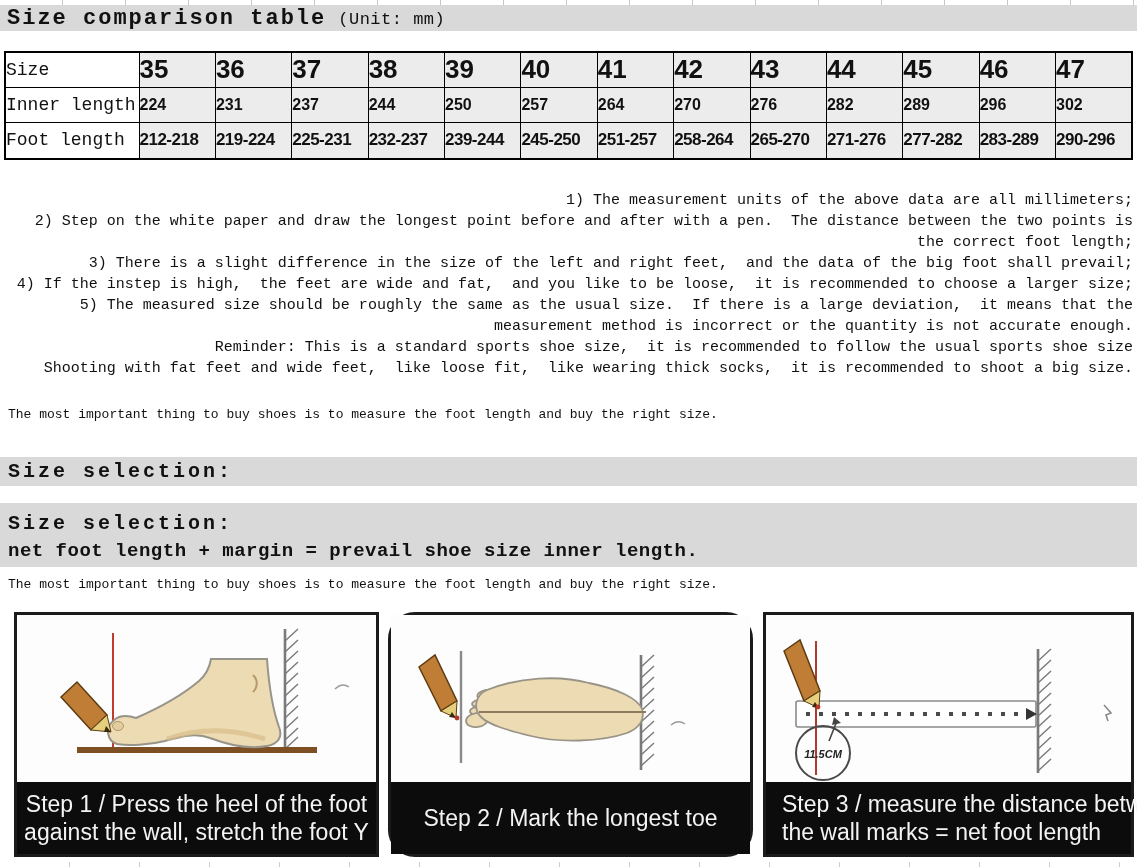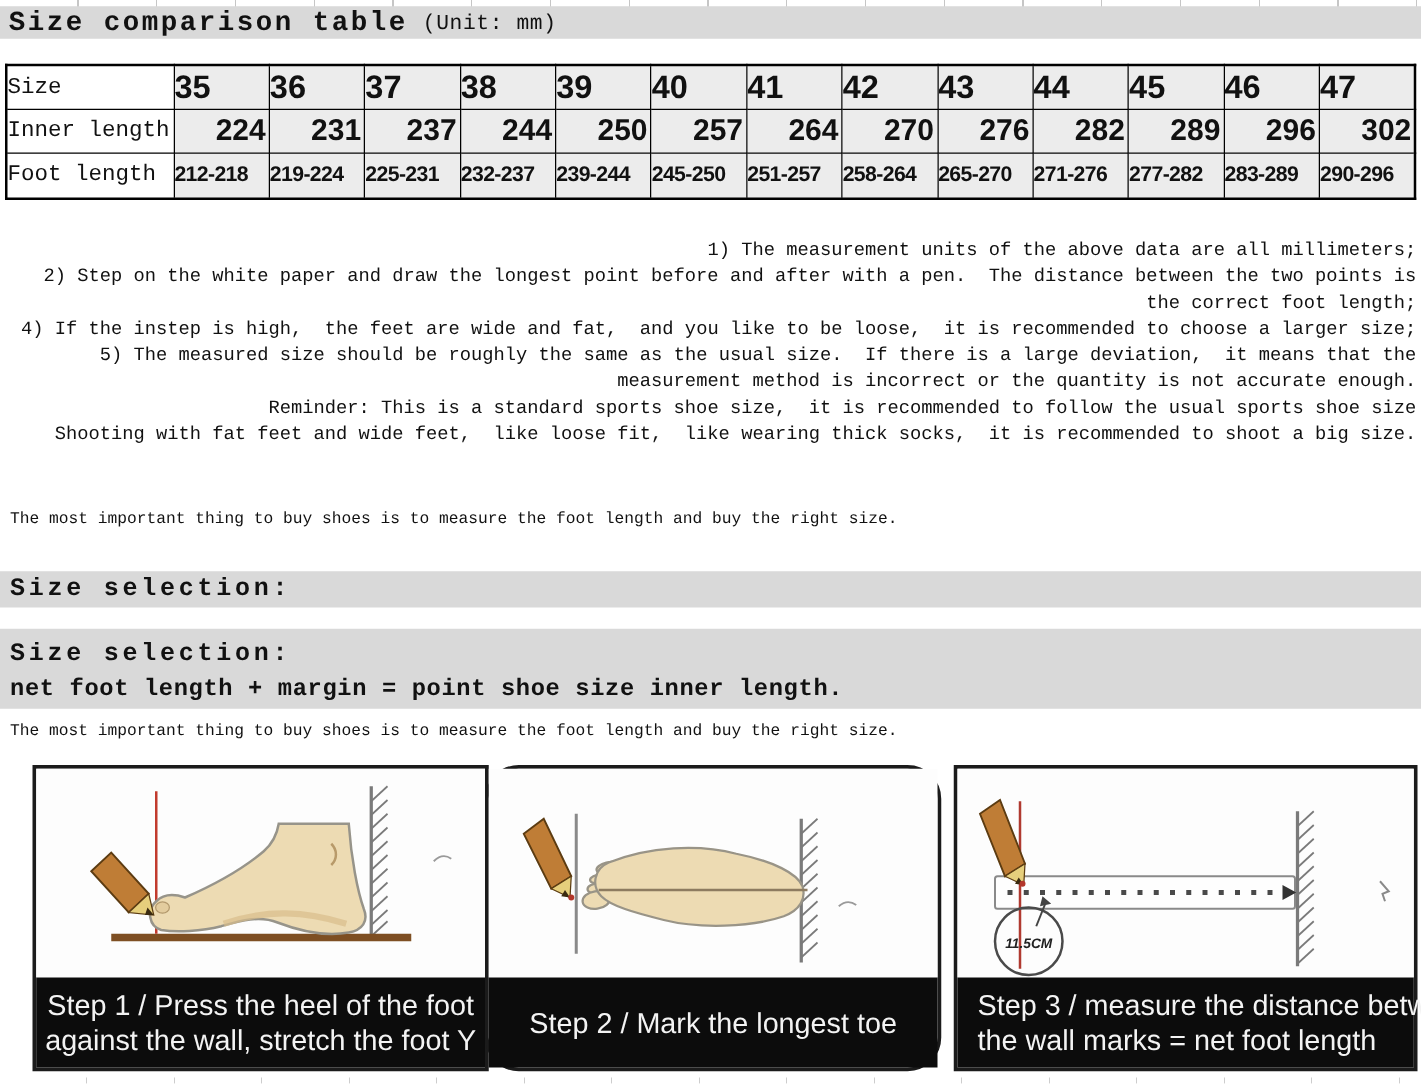--- a/index.html
+++ b/index.html
@@ -16,37 +16,37 @@
   .title-bar .title{font-size:22px;font-weight:bold;letter-spacing:2px;white-space:nowrap;}
   .title-bar .unit{font-size:17px;letter-spacing:.5px;white-space:nowrap;padding-top:2px;}
   
   table.size-table{position:absolute;top:51px;left:4px;width:1129px;border-collapse:collapse;
         table-layout:fixed;border:2px solid #000;}
   table.size-table th,table.size-table td{border:1px solid #000;text-align:left;padding:0;overflow:hidden;}
   table.size-table th{background:#ffffff;font-weight:normal;font-size:18px;
         font-family:"Liberation Mono",monospace;}
   table.size-table td{background:#ececec;font-family:"Liberation Sans",sans-serif;font-weight:bold;}
   tr.r-size{height:35px;} tr.r-inner{height:35px;} tr.r-foot{height:37px;}
-  tr.r-size td{font-size:26px;} tr.r-inner td{font-size:24px;padding-left:33px;}
+  tr.r-size td{font-size:26px;} tr.r-inner td{font-size:16px;}
   tr.r-foot td{font-size:17px;letter-spacing:-0.5px;margin-top:32px;}
   
   .notes{position:absolute;top:190px;left:5px;width:1128px;font-size:15px;line-height:21px;text-align:right;}
   .notes p{margin:0;white-space:pre-wrap;}
   .tip{position:absolute;left:8px;font-size:13px;white-space:nowrap;margin:0;}
   .tip.tip1{top:407px;} .tip.tip2{top:577px;}
   .banner{position:absolute;top:457px;left:0;right:0;height:29px;background:#d9d9d9;
         font-size:20px;font-weight:bold;letter-spacing:3px;line-height:29px;padding-left:8px;box-sizing:border-box;}
   .sel-block{position:absolute;top:503px;left:0;right:0;height:64px;background:#d9d9d9;
         box-sizing:border-box;padding:7px 0 0 8px;font-weight:bold;}
   .sel-block .l1{font-size:20px;letter-spacing:3px;line-height:28px;}
   .sel-block .l2{font-size:19px;letter-spacing:.5px;line-height:27px;}
   
   .panel{position:absolute;top:612px;height:245px;margin:0;background:#fff;
         border:3px solid #1b1b1b;box-sizing:border-box;}
-  .panel.p1{left:14px;width:365px;margin-left:12px;} .panel.p2{left:388px;width:365px;border-radius:27px;} .panel.p3{left:763px;width:371px;}
+  .panel.p1{left:14px;width:365px;} .panel.p2{left:388px;width:365px;border-radius:27px;} .panel.p3{left:763px;width:371px;}
   .panel svg{display:block;width:100%;height:167px;background:#fdfdfd;}
   .panel figcaption{height:72px;background:#0c0c0c;color:#f3f3f3;
         font-family:"Liberation Sans",sans-serif;font-size:23px;line-height:28px;
         display:flex;flex-direction:column;justify-content:center;align-items:center;}
   .panel.p3 figcaption{align-items:flex-start;padding-left:16px;box-sizing:border-box;}
   .panel figcaption span{display:block;white-space:nowrap;}
 </style>
 </head>
 <body>
 
@@ -112,33 +112,34 @@
       <td>277-282</td>
       <td>283-289</td>
       <td>290-296</td>
     </tr>
   </tbody>
     </table>
 
   <div class="notes">
     <p>1) The measurement units of the above data are all millimeters;</p>
     <p>2) Step on the white paper and draw the longest point before and after with a pen.  The distance between the two points is the correct foot length;</p>
+    <p>3) There is a slight difference in the size of the left and right feet,  and the data of the big foot shall prevail;</p>
     <p>4) If the instep is high,  the feet are wide and fat,  and you like to be loose,  it is recommended to choose a larger size;</p>
     <p>5) The measured size should be roughly the same as the usual size.  If there is a large deviation,  it means that the measurement method is incorrect or the quantity is not accurate enough.</p>
     <p>Reminder: This is a standard sports shoe size,  it is recommended to follow the usual sports shoe size</p>
     <p>    Shooting with fat feet and wide feet,  like loose fit,  like wearing thick socks,  it is recommended to shoot a big size.</p>
   </div>
 
   <p class="tip tip1">The most important thing to buy shoes is to measure the foot length and buy the right size.</p>
 
   <div class="banner">Size selection:</div>
 
   <div class="sel-block">
     <div class="l1">Size selection:</div>
-    <div class="l2">net foot length + margin = point shoe size inner length.</div>
+    <div class="l2">net foot length + margin = prevail shoe size inner length.</div>
   </div>
 
   <p class="tip tip2">The most important thing to buy shoes is to measure the foot length and buy the right size.</p>
 
   <figure class="panel p1">
     <svg viewBox="0 0 359 167">
 
       <g stroke="#7a7a7a" stroke-width="1.4">
         <line x1="268" y1="14" x2="268" y2="134" stroke-width="2.6"></line>
         <line x1="268" y1="26" x2="281" y2="14"></line>

